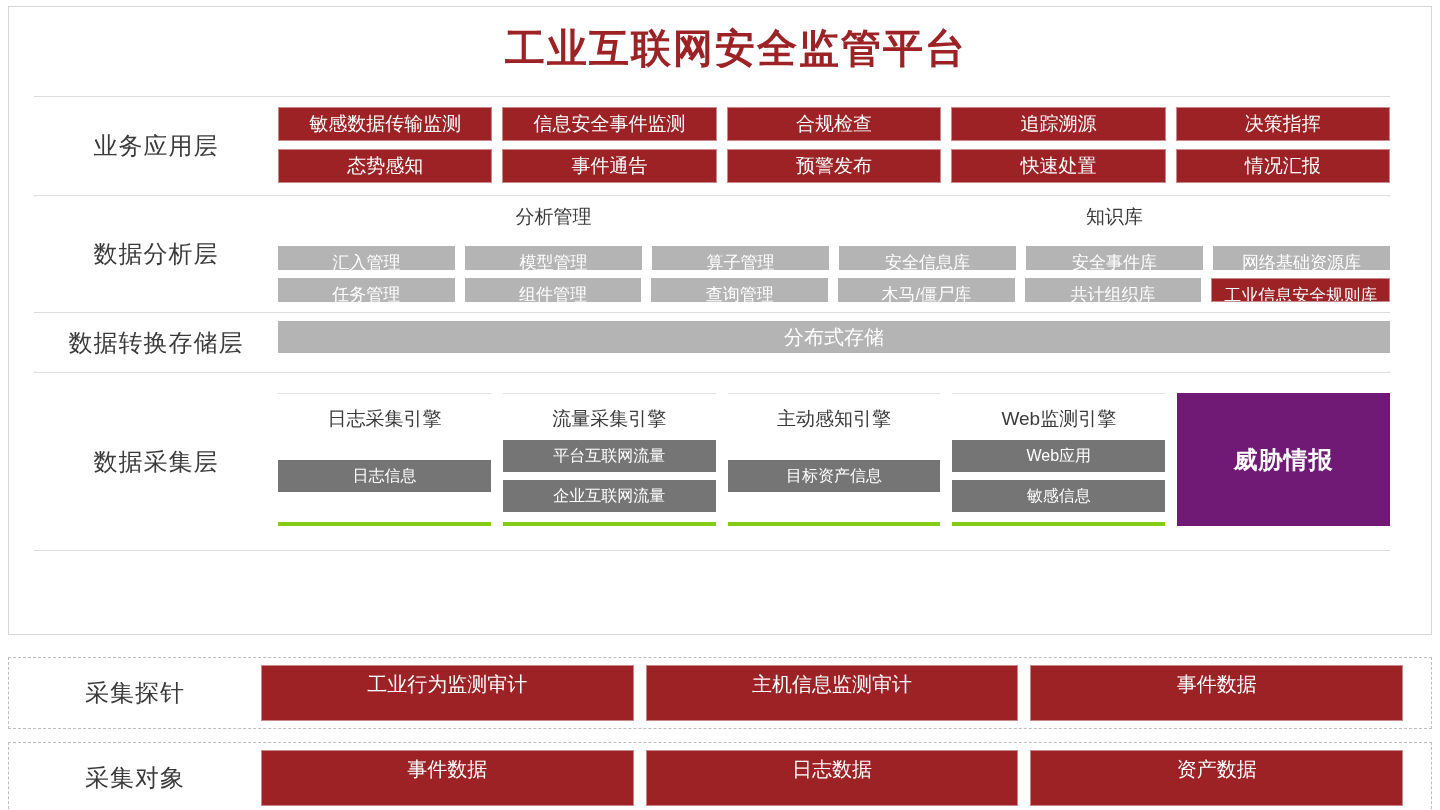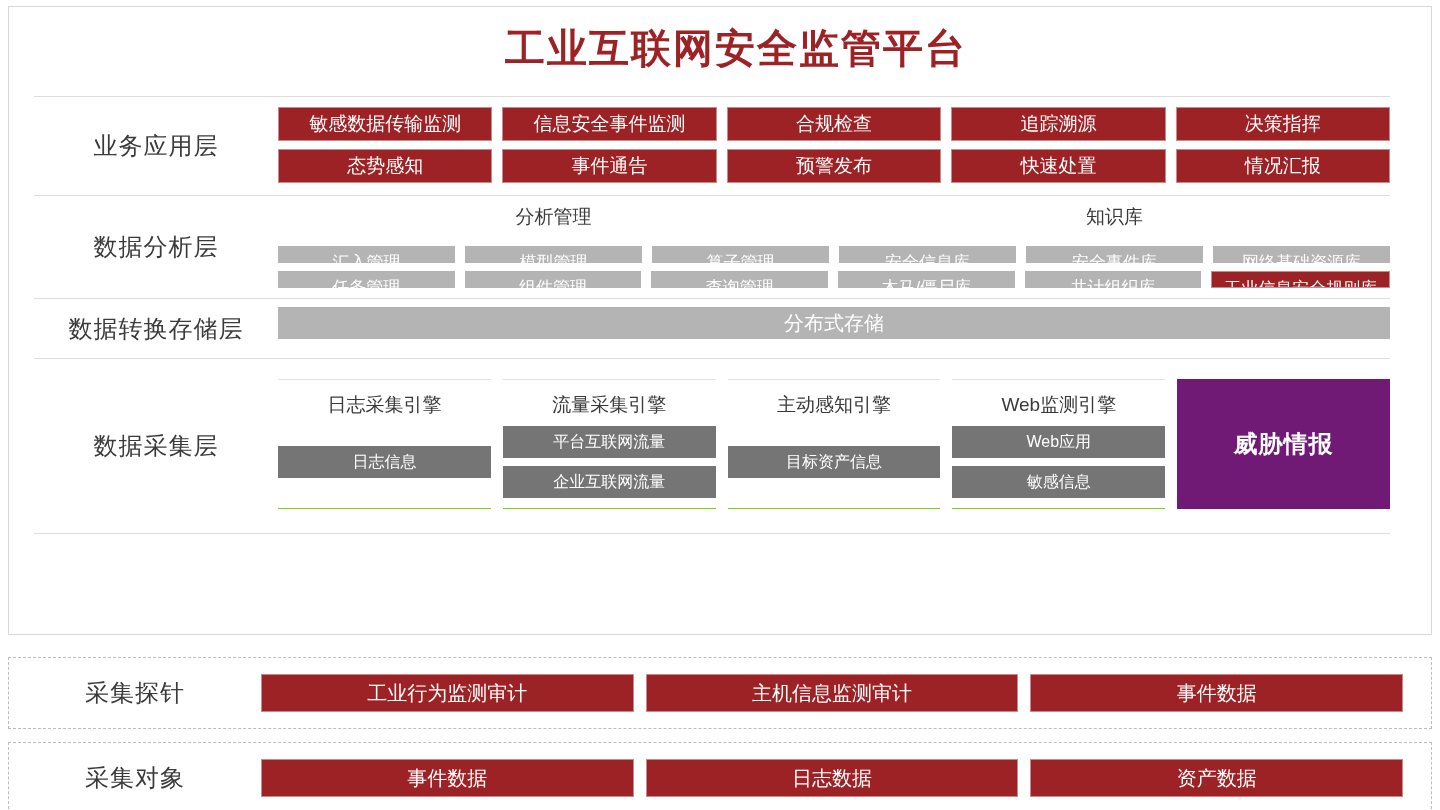--- a/index.html
+++ b/index.html
@@ -74,21 +74,21 @@
     text-align: center;
     letter-spacing: 1px;
   }
   .layer-body {
     flex: 1 1 auto;
     padding: 8px 0 10px 0;
   }
 
   
   .cell {
-    height: 17px;
+    height: 24px;
     line-height: 34px;
     text-align: center;
     font-size: 18px;
     color: #ffffff;
     box-sizing: border-box;
     white-space: nowrap;
     overflow: hidden;
   }
   .cell.red {
     background: #9c2225;
@@ -148,21 +148,21 @@
   
   .collect-body {
     display: flex;
     gap: 12px;
     padding: 12px 0 14px 0;
     align-items: stretch;
   }
   .engine {
     flex: 1 1 0;
     border-top: 1px solid #e2e2e2;
-    border-bottom: 1px solid #84cc16;
+    border-bottom: 4px solid #84cc16;
     padding: 6px 0 6px 0;
     display: flex;
     flex-direction: column;
     align-items: stretch;
     min-height: 118px;
     box-sizing: border-box;
   }
   .engine-title {
     text-align: center;
     font-size: 19px;
@@ -216,21 +216,21 @@
     letter-spacing: 1px;
   }
   .dashed-items {
     flex: 1 1 auto;
     display: flex;
     gap: 12px;
     padding-right: 28px;
   }
   .dashed-items > * { flex: 1 1 0; }
   .dashed-items .cell {
-    height: 38px;
+    height: 56px;
     line-height: 36px;
     font-size: 20px;
   }
 </style>
 </head>
 <body>
 
 <div class="page">
 
   <div class="main-box"></div>

